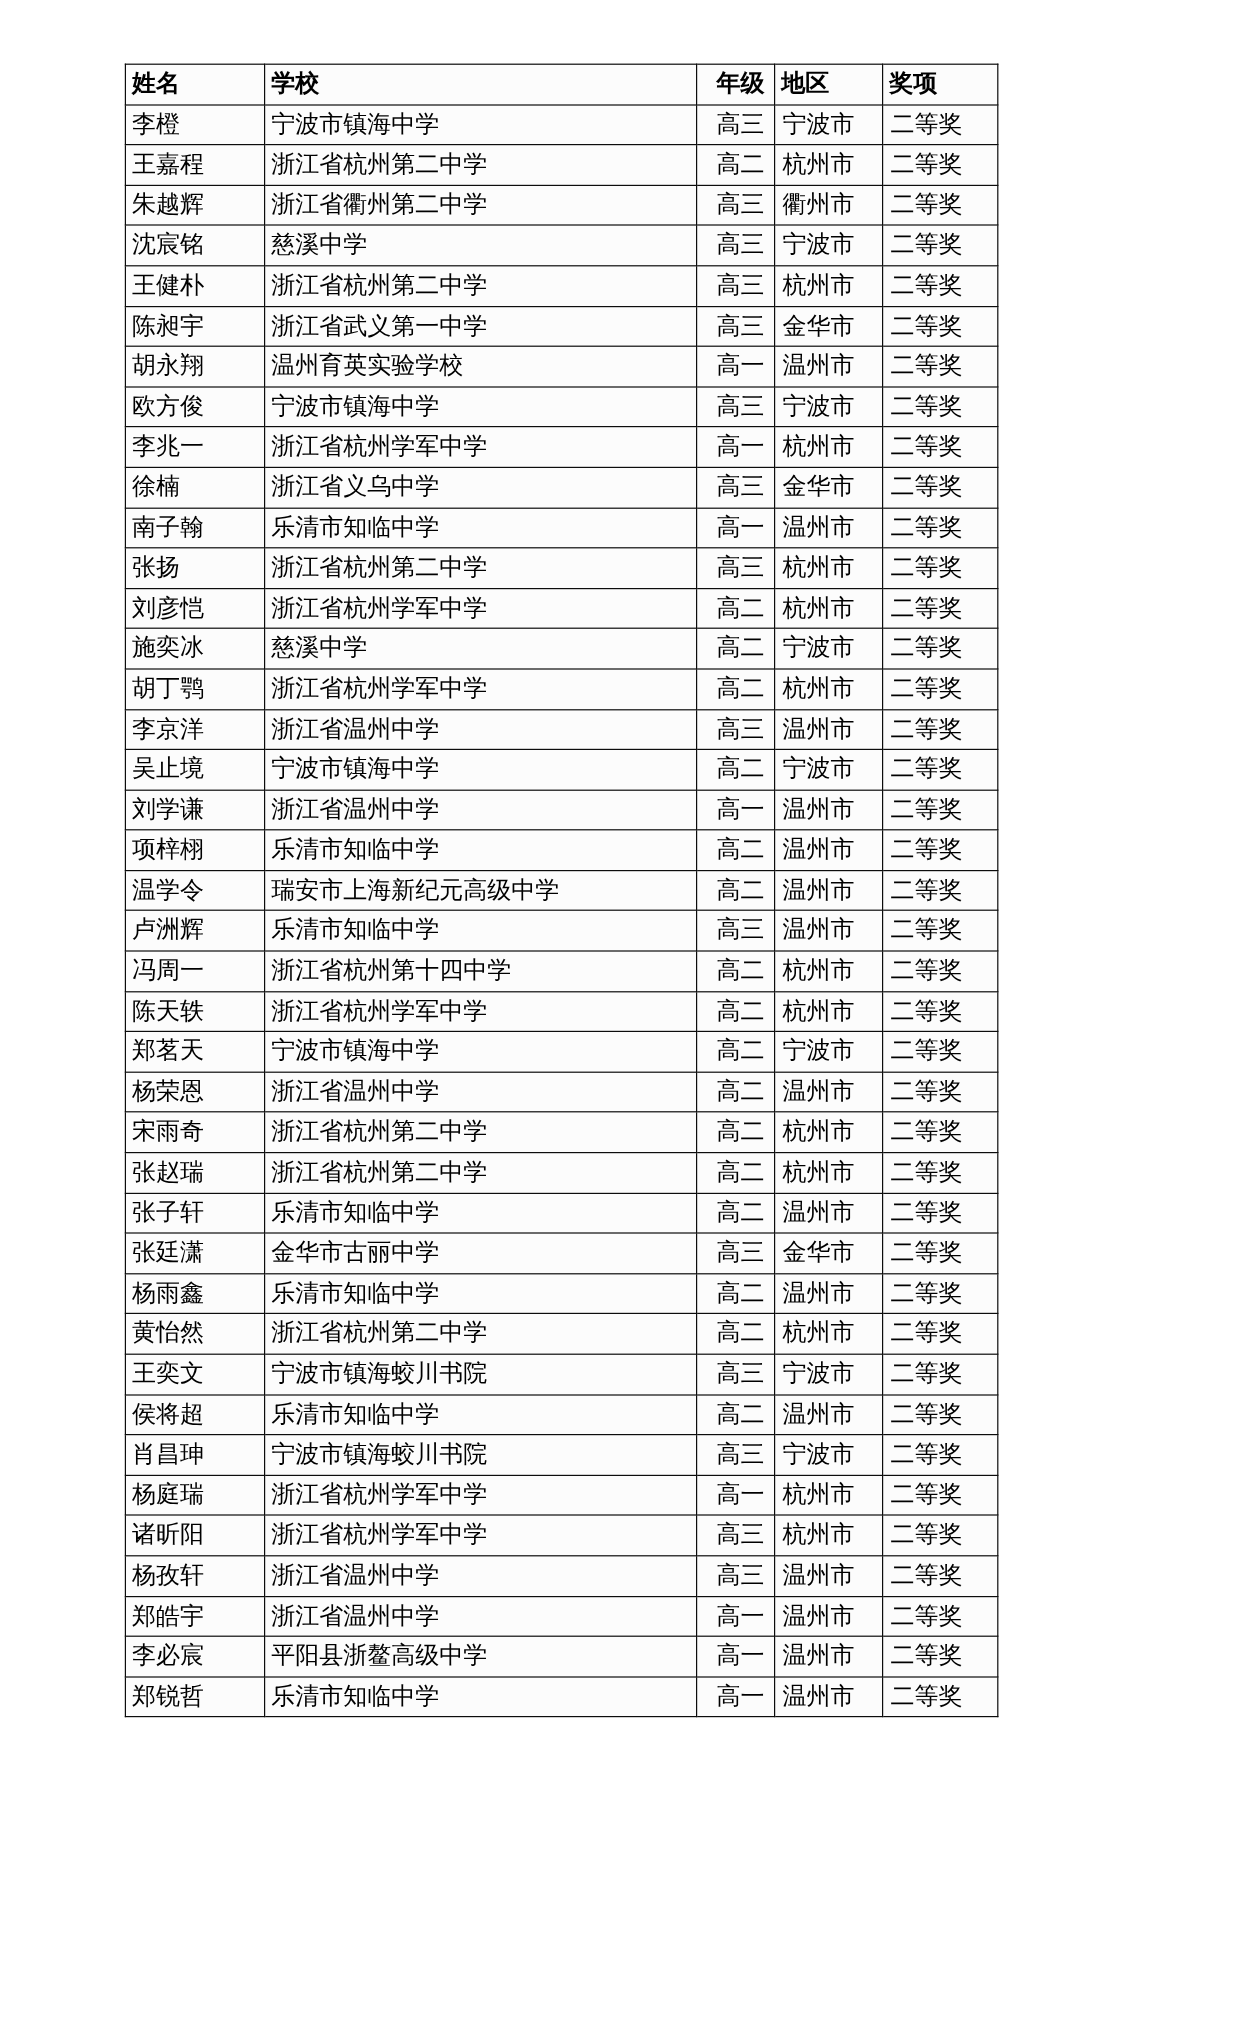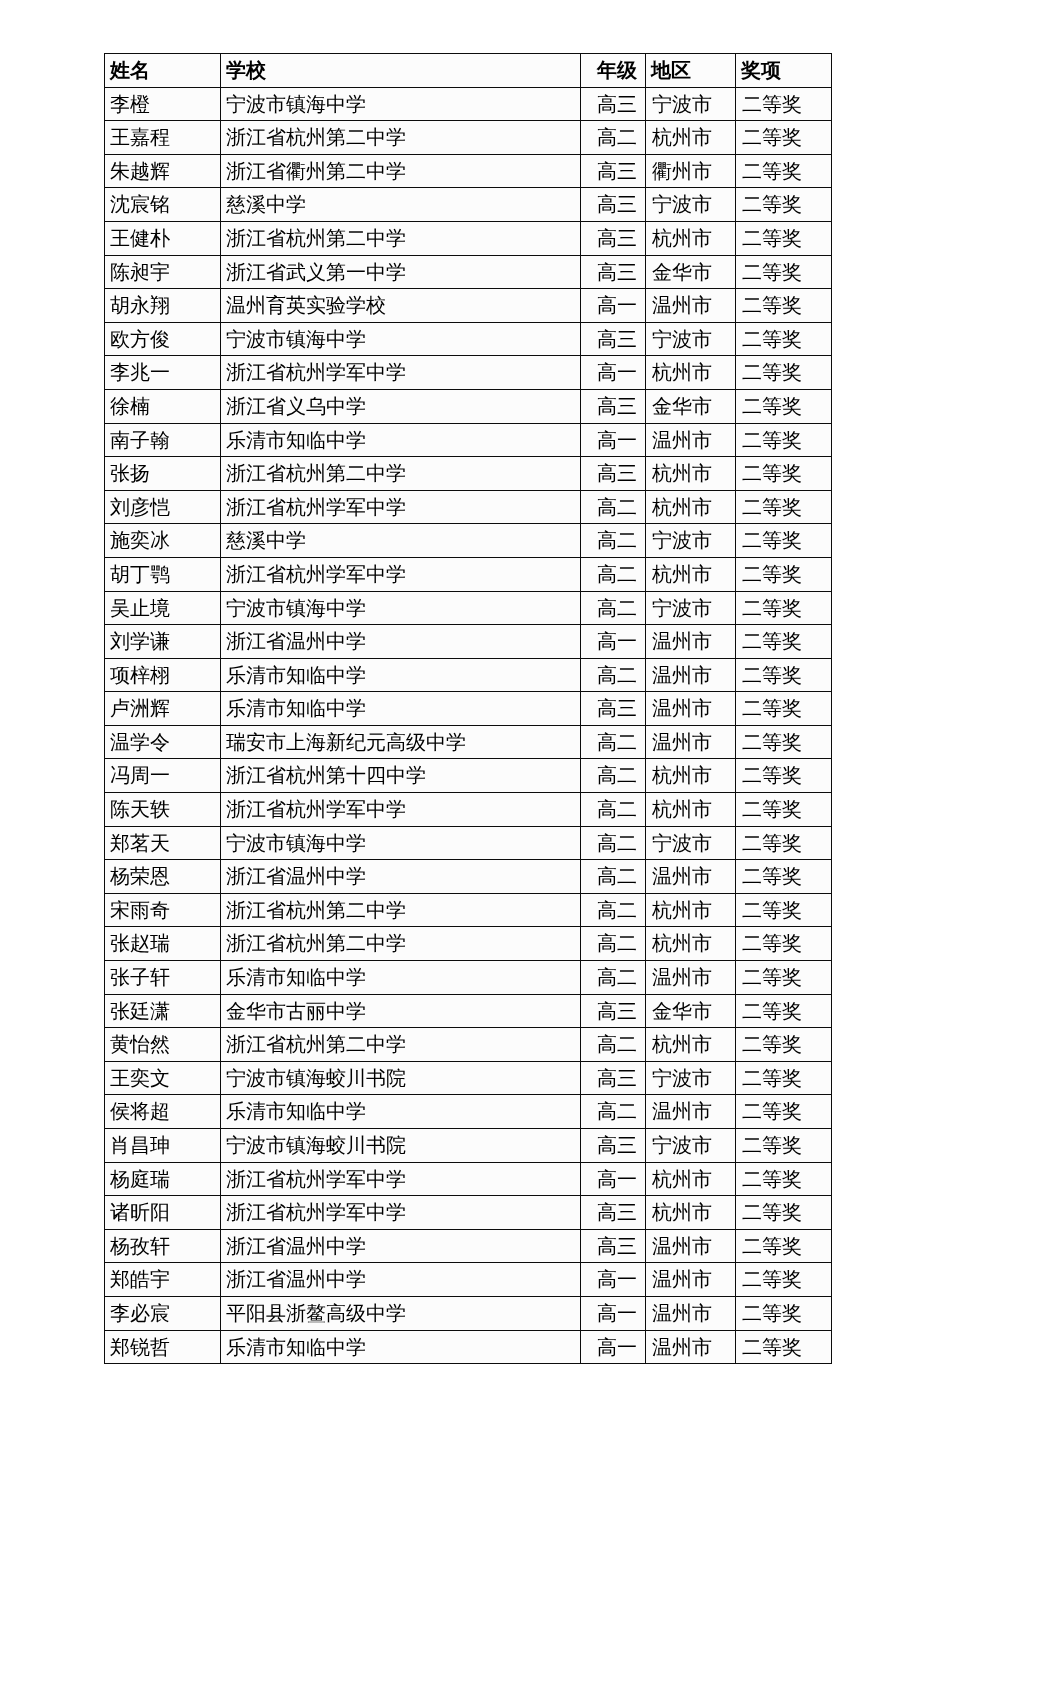--- a/index.html
+++ b/index.html
@@ -188,20 +188,27 @@
           <td class="award">二等奖</td>
         </tr>
         <tr>
           <td>胡丁鹗</td>
           <td>浙江省杭州学军中学</td>
           <td class="grade">高二</td>
           <td class="region">杭州市</td>
           <td class="award">二等奖</td>
         </tr>
         <tr>
+          <td>李京洋</td>
+          <td>浙江省温州中学</td>
+          <td class="grade">高三</td>
+          <td class="region">温州市</td>
+          <td class="award">二等奖</td>
+        </tr>
+        <tr>
           <td>吴止境</td>
           <td>宁波市镇海中学</td>
           <td class="grade">高二</td>
           <td class="region">宁波市</td>
           <td class="award">二等奖</td>
         </tr>
         <tr>
           <td>刘学谦</td>
           <td>浙江省温州中学</td>
           <td class="grade">高一</td>
@@ -209,34 +216,34 @@
           <td class="award">二等奖</td>
         </tr>
         <tr>
           <td>项梓栩</td>
           <td>乐清市知临中学</td>
           <td class="grade">高二</td>
           <td class="region">温州市</td>
           <td class="award">二等奖</td>
         </tr>
         <tr>
-          <td>卢洲辉</td>
-          <td>乐清市知临中学</td>
-          <td class="grade">高三</td>
-          <td class="region">温州市</td>
-          <td class="award">二等奖</td>
-        </tr>
-        <tr>
           <td>温学令</td>
           <td>瑞安市上海新纪元高级中学</td>
           <td class="grade">高二</td>
           <td class="region">温州市</td>
           <td class="award">二等奖</td>
         </tr>
         <tr>
+          <td>卢洲辉</td>
+          <td>乐清市知临中学</td>
+          <td class="grade">高三</td>
+          <td class="region">温州市</td>
+          <td class="award">二等奖</td>
+        </tr>
+        <tr>
           <td>冯周一</td>
           <td>浙江省杭州第十四中学</td>
           <td class="grade">高二</td>
           <td class="region">杭州市</td>
           <td class="award">二等奖</td>
         </tr>
         <tr>
           <td>陈天轶</td>
           <td>浙江省杭州学军中学</td>
           <td class="grade">高二</td>
@@ -276,20 +283,27 @@
           <td>乐清市知临中学</td>
           <td class="grade">高二</td>
           <td class="region">温州市</td>
           <td class="award">二等奖</td>
         </tr>
         <tr>
           <td>张廷潇</td>
           <td>金华市古丽中学</td>
           <td class="grade">高三</td>
           <td class="region">金华市</td>
+          <td class="award">二等奖</td>
+        </tr>
+        <tr>
+          <td>杨雨鑫</td>
+          <td>乐清市知临中学</td>
+          <td class="grade">高二</td>
+          <td class="region">温州市</td>
           <td class="award">二等奖</td>
         </tr>
         <tr>
           <td>黄怡然</td>
           <td>浙江省杭州第二中学</td>
           <td class="grade">高二</td>
           <td class="region">杭州市</td>
           <td class="award">二等奖</td>
         </tr>
         <tr>

